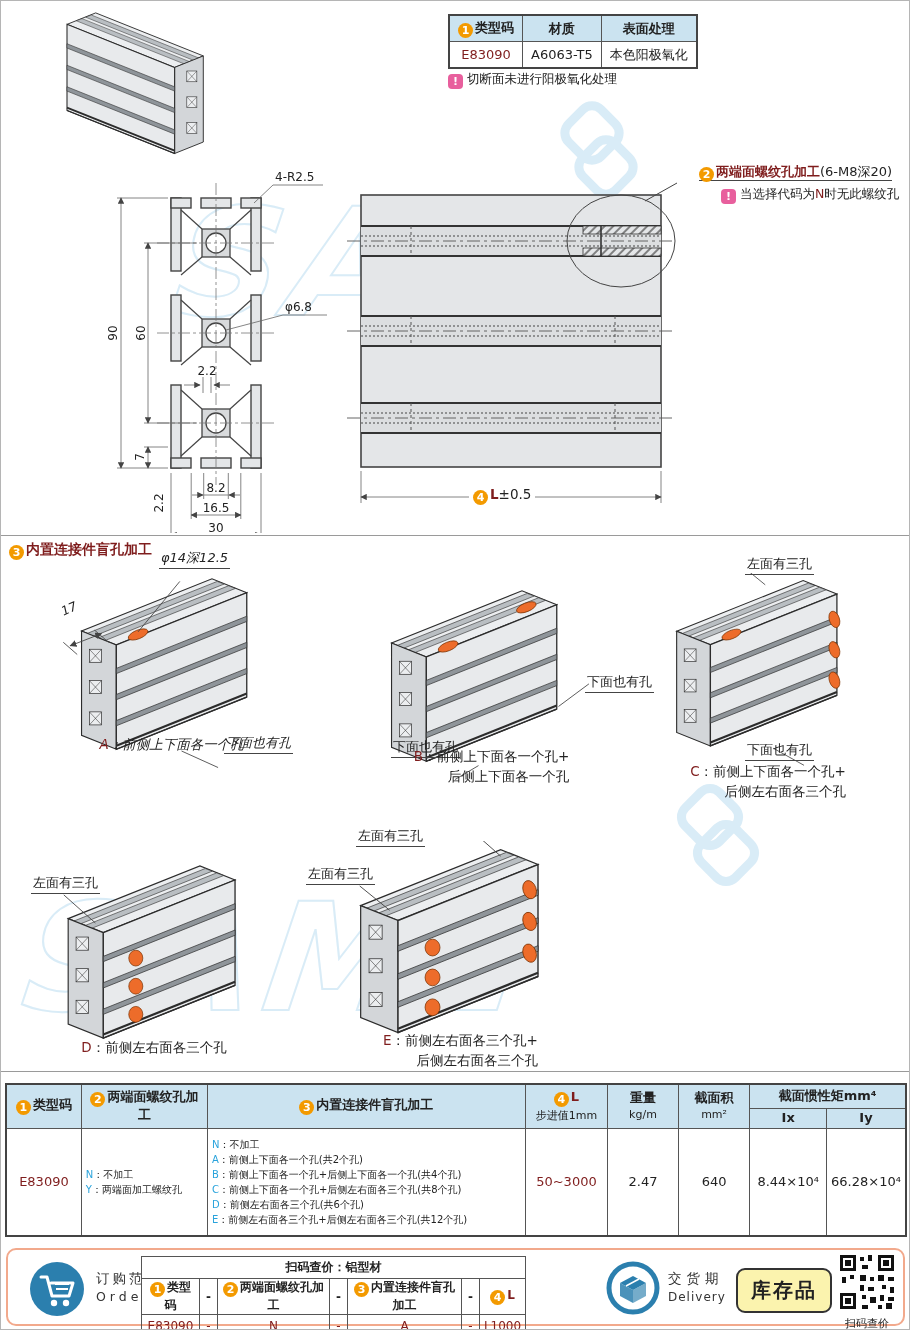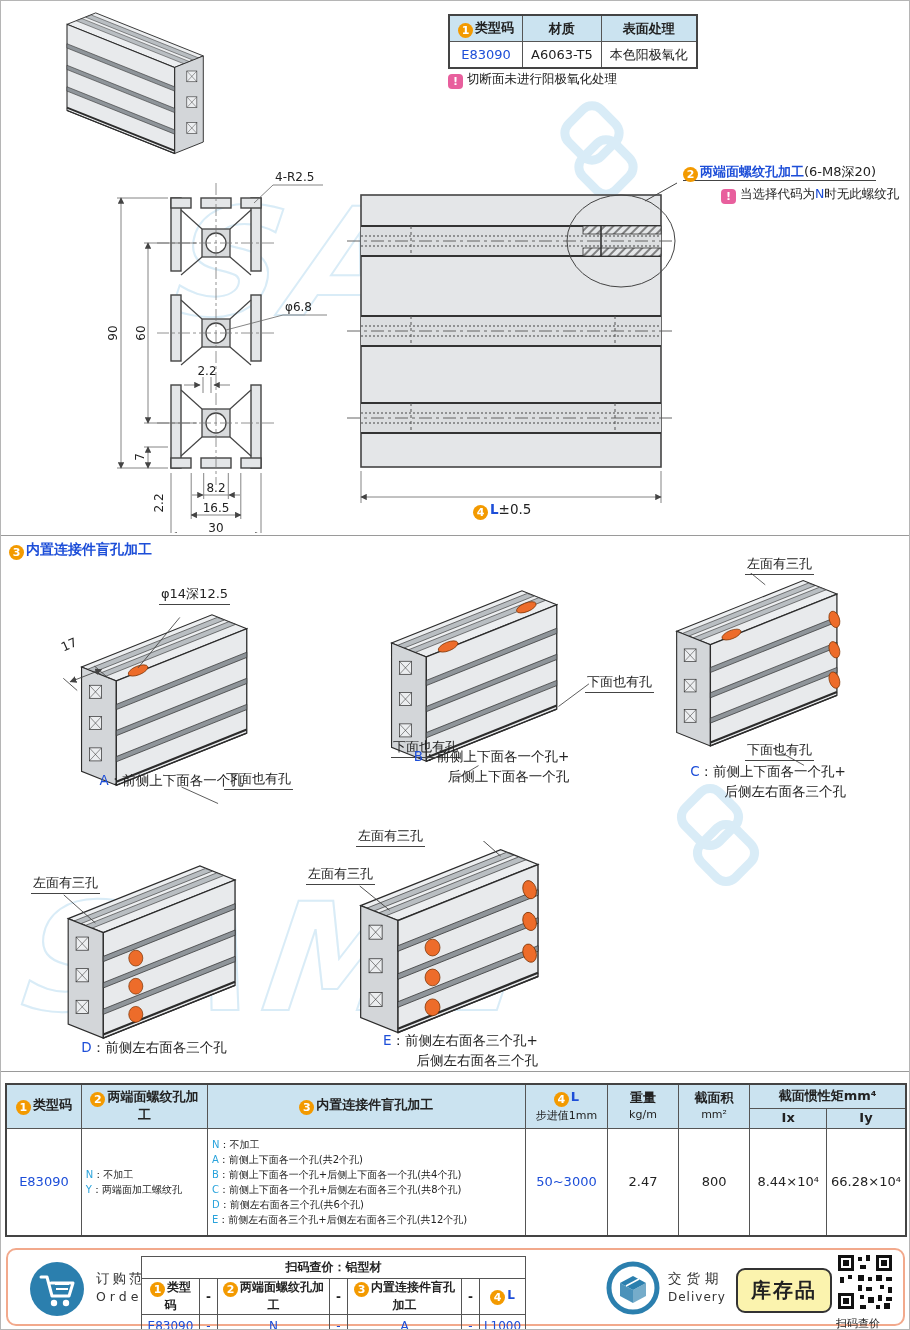--- a/index.html
+++ b/index.html
@@ -7,34 +7,34 @@
         font-family:"DejaVu Sans","Liberation Sans",sans-serif;color:#222;
         border:1px solid #b5b5b5;box-sizing:border-box;}
   .hr{position:absolute;left:0;right:0;height:1px;background:#9a9a9a;}
   
   .badge{display:inline-block;width:15px;height:15px;border-radius:50%;background:#f39a00;
          color:#fff;font-size:11px;font-weight:bold;line-height:15px;text-align:center;
          vertical-align:-2px;margin-right:2px;}
   .pbadge{display:inline-block;width:15px;height:15px;border-radius:4px;background:#e85f9d;
           color:#fff;font-size:11px;font-weight:bold;line-height:15px;text-align:center;
           vertical-align:-2px;margin-right:4px;}
-  .blue{color:#1d4ed8;}
+  .blue{color:#7f1d1d;}
   .bold{font-weight:bold;}
   
   table{border-collapse:collapse;}
   .info{position:absolute;left:447px;top:13px;font-size:13px;}
   .info th,.info td{border:1px solid #555;height:25px;text-align:center;padding:0 8px;}
   .info th{background:#cbe3f0;font-weight:bold;}
   .info{border:2px solid #444;}
   .warnline{position:absolute;left:447px;top:70px;font-size:12.5px;}
   
   .lbl2{position:absolute;left:682px;top:162px;font-size:13px;white-space:nowrap;}
-  .lbl2 .t{border-bottom:1px solid #444;padding-bottom:1px;}
+  .lbl2 .t{border-bottom:1px solid #444;padding-bottom:1px;margin-left:16px;}
   .lbl2w{position:absolute;left:682px;top:185px;font-size:12.5px;white-space:nowrap;padding-left:38px;}
-  .lenlabel{position:absolute;left:468px;top:500px;font-size:13.5px;background:#fff;padding:0 4px;}
+  .lenlabel{position:absolute;left:468px;top:485px;font-size:13.5px;background:#fff;padding:0 4px;}
   
   .s3title{position:absolute;left:8px;top:540px;font-size:14px;font-weight:bold;}
   .variant{position:absolute;}
   .co{position:absolute;font-size:13px;border-bottom:1px solid #444;padding:0 2px 1px 2px;
       white-space:nowrap;background:transparent;}
   .dimlbl{position:absolute;font-size:12.5px;white-space:nowrap;}
   .cap{position:absolute;left:0;right:0;text-align:center;font-size:13.5px;}
   .capin{display:inline-block;text-align:right;line-height:1.45;}
   .cap .l2{padding-left:2.1em;}
   
@@ -51,21 +51,21 @@
             border:2px solid #f2a98c;border-radius:10px;box-sizing:border-box;}
   .olabel{position:absolute;left:88px;top:18px;font-size:13.5px;letter-spacing:3px;color:#333;line-height:1.5;}
   .olabel .en{font-size:12.5px;letter-spacing:4px;}
   .otable{position:absolute;left:133px;top:6px;font-size:12px;border:1px solid #555;}
   .otable th,.otable td{border:1px solid #555;text-align:center;height:21px;padding:0 3px;}
   .otable th{font-weight:bold;background:#fff;}
   .dlabel{position:absolute;left:660px;top:18px;font-size:13.5px;letter-spacing:5px;color:#333;line-height:1.5;}
   .dlabel .en{font-size:12px;letter-spacing:1px;}
   .stock{position:absolute;left:728px;top:18px;background:#fbf3ae;border:2px solid #333;
          border-radius:9px;font-size:20px;font-weight:bold;letter-spacing:2px;padding:7px 13px;}
-  .qrwrap{position:absolute;left:828px;top:3px;width:62px;text-align:left;}
+  .qrwrap{position:absolute;left:828px;top:3px;width:62px;text-align:center;}
   .qrcap{font-size:11px;margin-top:1px;}
   
   .wm{position:absolute;font-weight:bold;font-style:italic;font-size:150px;letter-spacing:8px;
       color:transparent;-webkit-text-stroke:2px #d9ecf7;pointer-events:none;user-select:none;}
   svg text{font-family:"DejaVu Sans","Liberation Sans",sans-serif;font-size:12px;fill:#222;}
 </style>
 </head>
 <body>
 
 <div class="page">
@@ -288,21 +288,21 @@
   <div class="lbl2w">
     <span class="pbadge">!</span><span>当选择代码为</span><span class="blue">N</span><span>时无此螺纹孔</span>
   </div>
 
   <div class="hr" style="top:534px;"></div>
 
   <div class="s3title">
     <span class="badge">3</span><span class="blue">内置连接件盲孔加工</span>
   </div>
 
-  <div class="variant" style="left:38px;top:584px;width:295px;height:215px;">
+  <div class="variant" style="left:38px;top:548px;width:295px;height:215px;font-style:italic;">
     <svg width="235" height="200" viewBox="0 0 270 230" style="position:absolute;left:12px;top:22px;">
       <use href="#isoP"></use>
       <g fill="#ed6c2a" stroke="#7a3000" stroke-width="0.8">
         <ellipse cx="100" cy="73" rx="12" ry="5" transform="rotate(-22 100 73)"></ellipse>
       </g>
       <g stroke="#444" stroke-width="1">
         <line x1="100" y1="70" x2="148" y2="12"></line>
         <line x1="150" y1="207" x2="192" y2="226"></line>
         <line x1="22" y1="86" x2="58" y2="72" marker-start="url(#ar)" marker-end="url(#ar)"></line>
         <line x1="14" y1="82" x2="30" y2="96"></line>
@@ -443,21 +443,21 @@
       <td>
         <div class="optline"><span class="oc">N</span><span>：</span><span>不加工</span></div>
         <div class="optline"><span class="oc">A</span><span>：</span><span>前侧上下面各一个孔(共2个孔)</span></div>
         <div class="optline"><span class="oc">B</span><span>：</span><span>前侧上下面各一个孔+后侧上下面各一个孔(共4个孔)</span></div>
         <div class="optline"><span class="oc">C</span><span>：</span><span>前侧上下面各一个孔+后侧左右面各三个孔(共8个孔)</span></div>
         <div class="optline"><span class="oc">D</span><span>：</span><span>前侧左右面各三个孔(共6个孔)</span></div>
         <div class="optline"><span class="oc">E</span><span>：</span><span>前侧左右面各三个孔+后侧左右面各三个孔(共12个孔)</span></div>
       </td>
       <td class="c blue">50~3000</td>
       <td class="c">2.47</td>
-      <td class="c">800</td>
+      <td class="c">640</td>
       <td class="c">8.44×10⁴</td>
       <td class="c">66.28×10⁴</td>
     </tr>
   </tbody>
     </table>
 
   <div class="orderbox">
     <svg width="58" height="58" style="position:absolute;left:20px;top:10px;">
       <circle cx="29" cy="29" r="27" fill="#2b7fae"></circle>
       <path d="M13,17 h6 l5,19 h17 l4,-13 h-22" stroke="#fff" stroke-width="3" fill="none" stroke-linejoin="round" stroke-linecap="round"></path>

